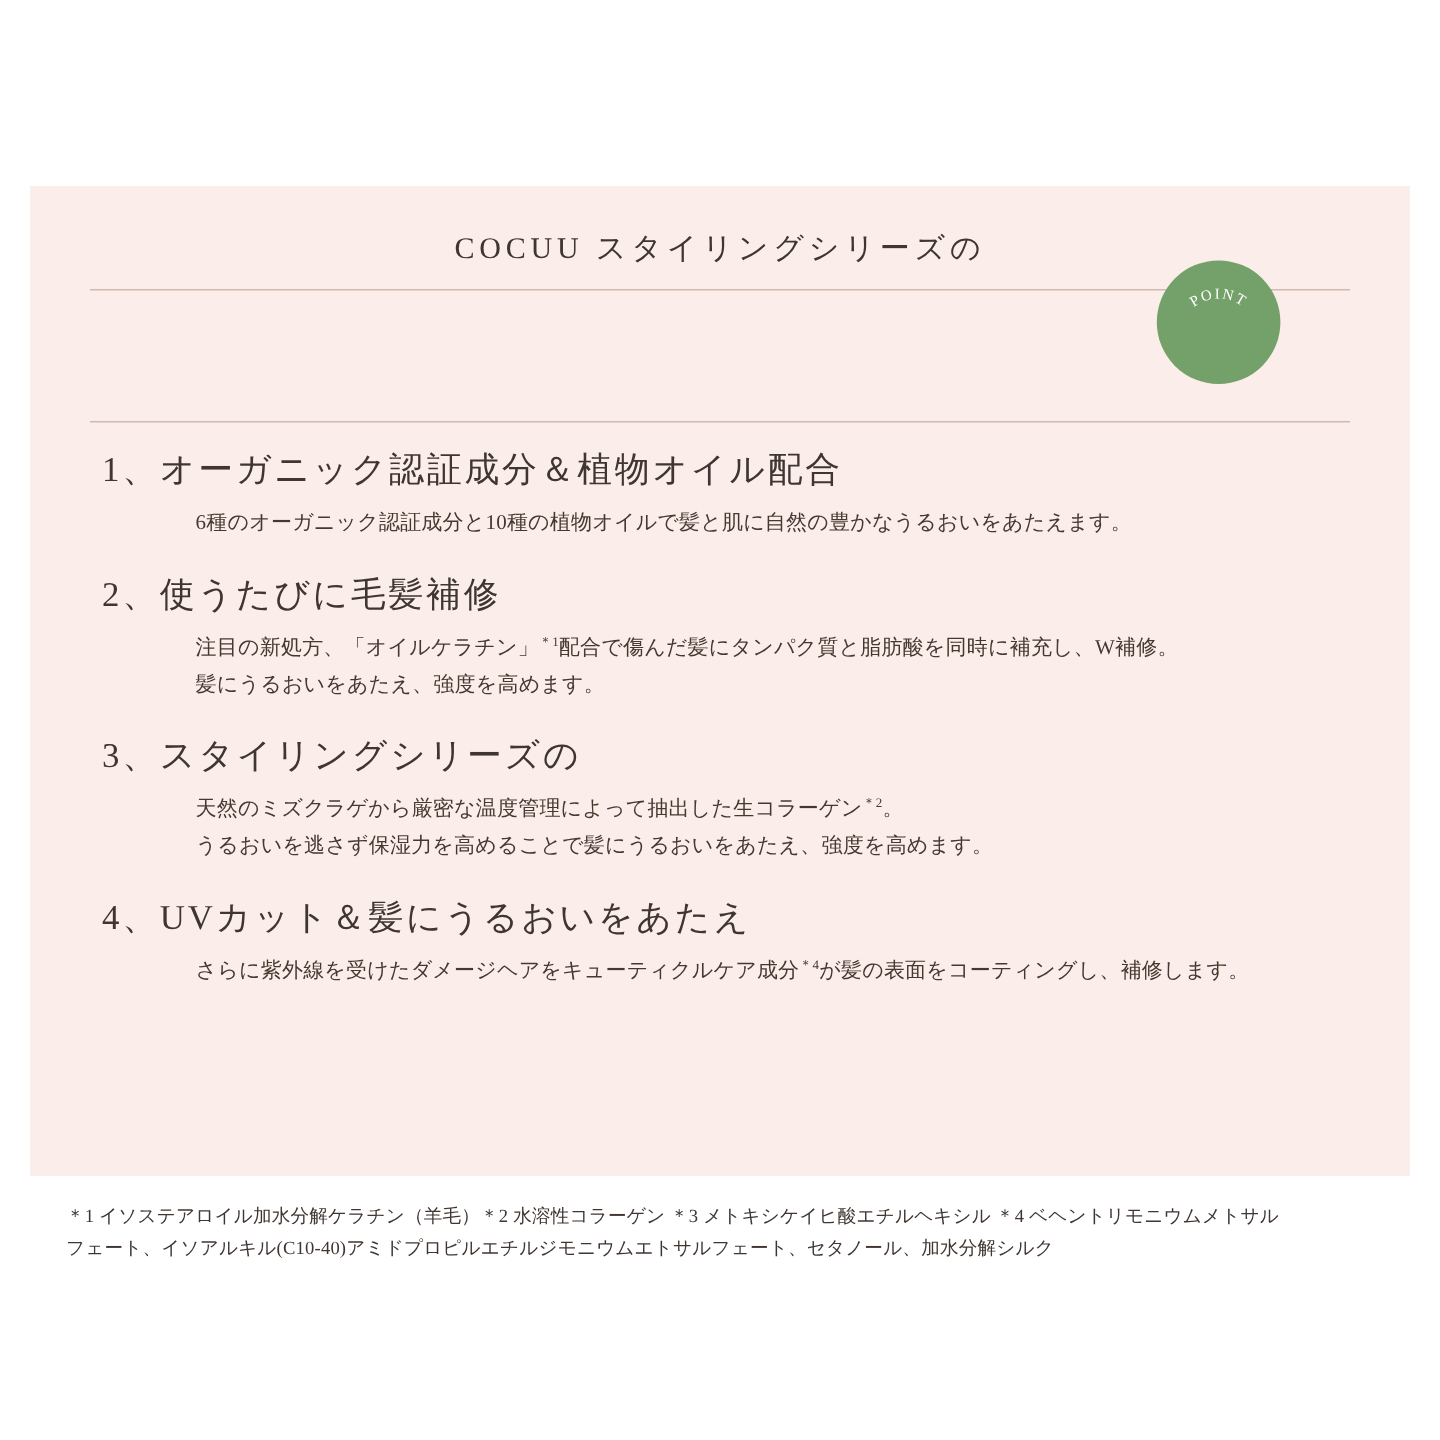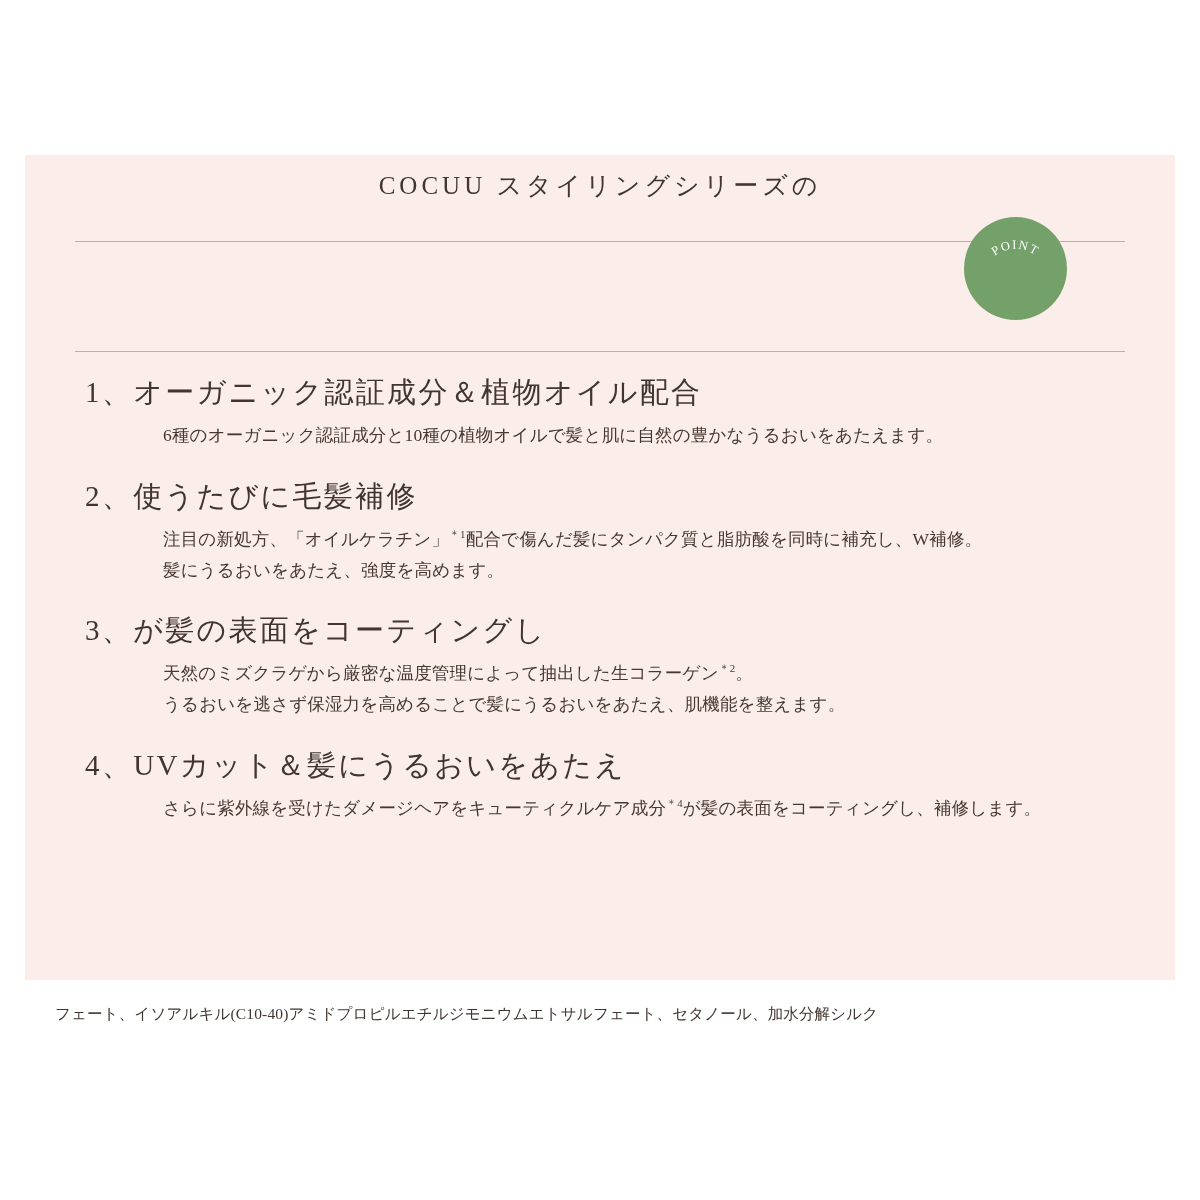--- a/index.html
+++ b/index.html
@@ -27,21 +27,21 @@
     left: 25px;
     top: 155px;
     width: 1150px;
     height: 825px;
     background: #fbeeea;
   }
 
   
   .header {
     position: relative;
-    padding-top: 16px;
+    padding-top: 38px;
     text-align: center;
   }
 
   .header-sub {
     font-size: 25px;
     letter-spacing: 0.16em;
     color: #3f3531;
     line-height: 1.2;
     font-weight: 400;
   }
@@ -187,37 +187,38 @@
         </div>
         <div class="item-body">
           <div>注目の新処方、「オイルケラチン」<sup>＊1</sup>配合で傷んだ髪にタンパク質と脂肪酸を同時に補充し、W補修。</div>
           <div>髪にうるおいをあたえ、強度を高めます。</div>
         </div>
       </div>
 
       <div class="item">
         <div class="item-head">
           <span class="item-num">3、</span>
-          <span class="item-title">が髪の表面をコーティングし</span>
+          <span class="item-title">スタイリングシリーズの</span>
         </div>
         <div class="item-body">
           <div>天然のミズクラゲから厳密な温度管理によって抽出した生コラーゲン<sup>＊2</sup>。</div>
-          <div>うるおいを逃さず保湿力を高めることで髪にうるおいをあたえ、肌機能を整えます。</div>
+          <div>うるおいを逃さず保湿力を高めることで髪にうるおいをあたえ、強度を高めます。</div>
         </div>
       </div>
 
       <div class="item">
         <div class="item-head">
           <span class="item-num">4、</span>
           <span class="item-title">UVカット＆髪にうるおいをあたえ</span>
         </div>
         <div class="item-body">
           <div>さらに紫外線を受けたダメージヘアをキューティクルケア成分<sup>＊4</sup>が髪の表面をコーティングし、補修します。</div>
         </div>
       </div>
 
     </div>
   </div>
 
   <div class="footnotes">
+    <div>＊1 イソステアロイル加水分解ケラチン（羊毛）＊2 水溶性コラーゲン ＊3 メトキシケイヒ酸エチルヘキシル ＊4 ベヘントリモニウムメトサル</div>
     <div>フェート、イソアルキル(C10-40)アミドプロピルエチルジモニウムエトサルフェート、セタノール、加水分解シルク</div>
   </div>
 </div>
 
 </body></html>

